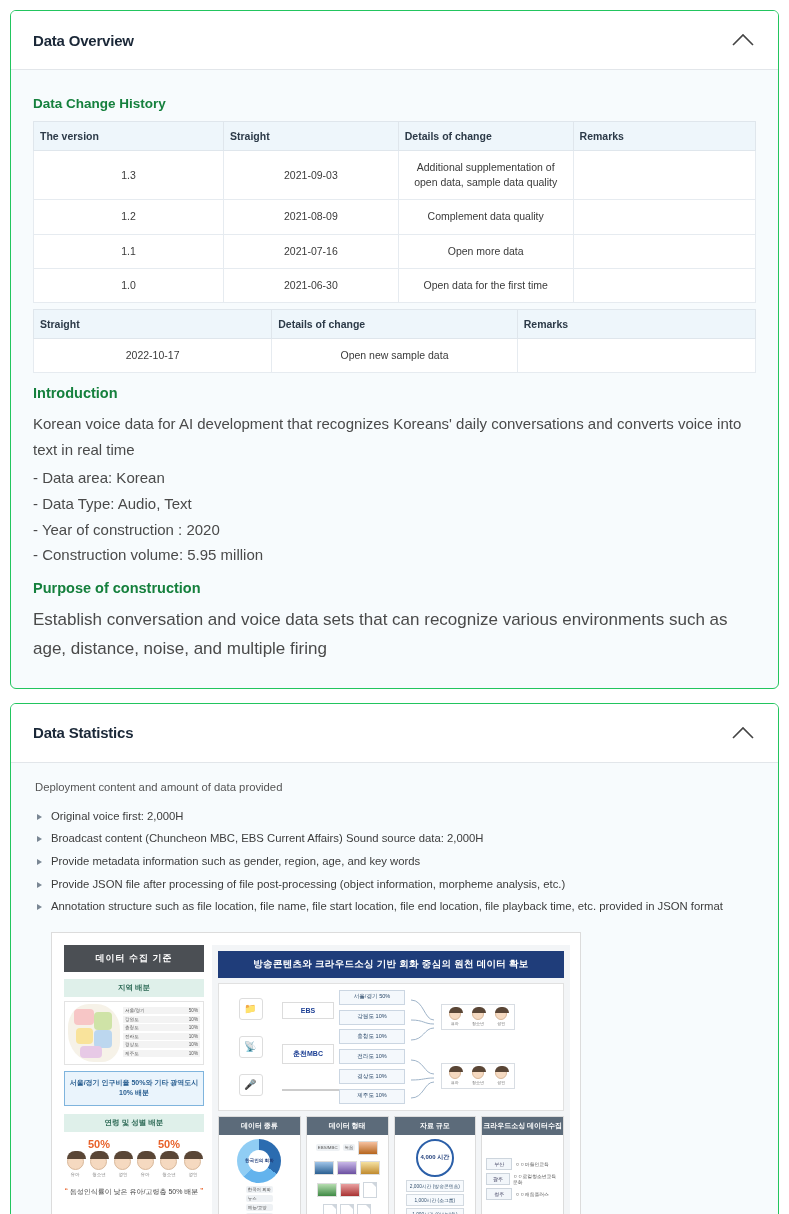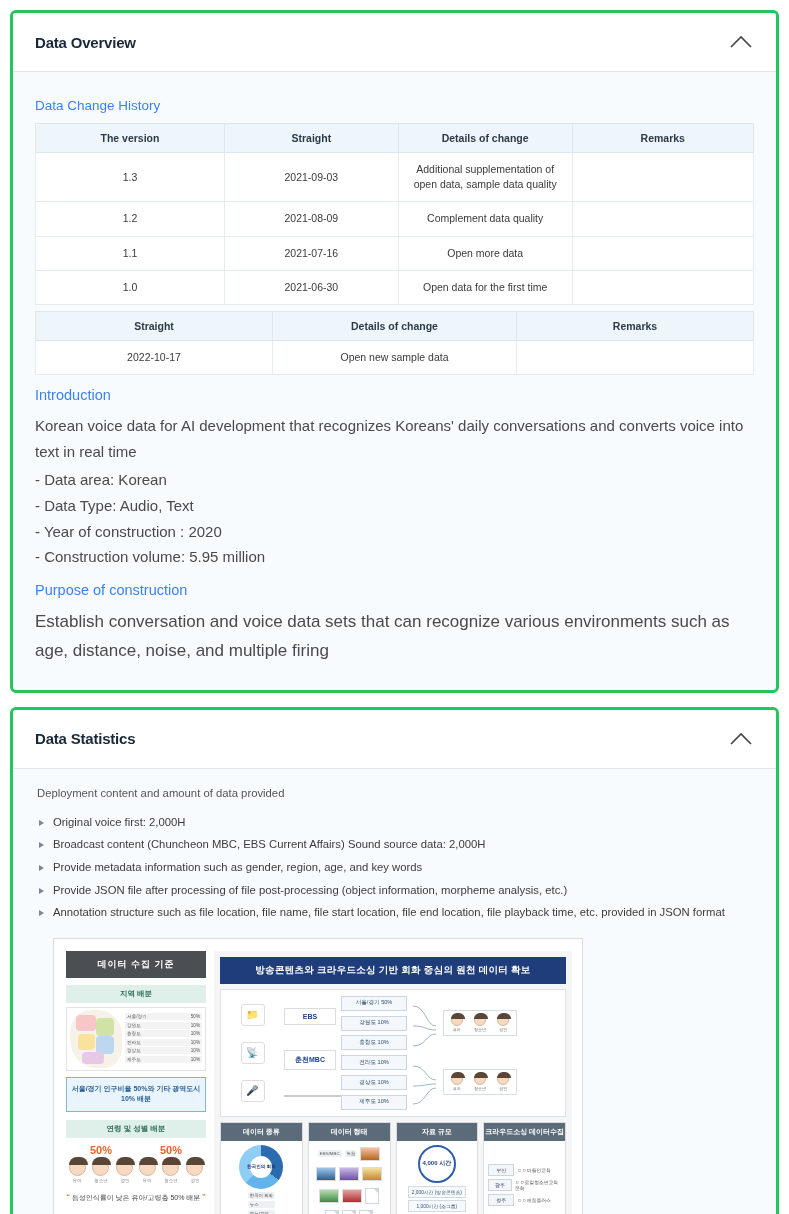--- a/index.html
+++ b/index.html
@@ -10,21 +10,21 @@
   }
   body {
     width: 789px;
     min-height: 1214px;
     color: #333333;
     -webkit-font-smoothing: antialiased;
   }
   .page { width: 789px; padding: 10px 10px 14px 10px; }
 
   .panel {
-    border: 3px solid #22c55e;
+    border: 1px solid #22c55e;
     border-radius: 6px;
     background: #f7fbfd;
     margin-bottom: 14px;
     overflow: hidden;
   }
   .panel-header {
     background: #ffffff;
     padding: 16px 22px;
     display: flex;
     align-items: center;
@@ -41,42 +41,42 @@
     width: 26px; height: 26px;
     display: flex; align-items: center; justify-content: center;
     cursor: pointer;
   }
   .chev svg { display: block; }
 
   .panel-body { padding: 14px 22px 24px 22px; }
 
   .section-title {
     font-size: 13.5px;
-    font-weight: normal;
-    color: #3b82f6;
+    font-weight: bold;
+    color: #15803d;
     margin: 12px 0 10px 0;
   }
   .section-title.big {
     font-size: 14.5px;
     margin-top: 12px;
   }
 
   table.dt {
     width: 100%;
     border-collapse: collapse;
     background: #ffffff;
     font-size: 10.5px;
     color: #3a3a3a;
   }
   table.dt th {
     background: #eef6fb;
     border: 1px solid #dfe6ec;
     font-weight: bold;
     padding: 8px 6px;
-    text-align: center;
+    text-align: left;
     font-size: 10.5px;
     color: #2c3a48;
   }
   table.dt td {
     border: 1px solid #e6ebf0;
     padding: 9px 8px;
     text-align: center;
     line-height: 1.45;
     vertical-align: middle;
   }

